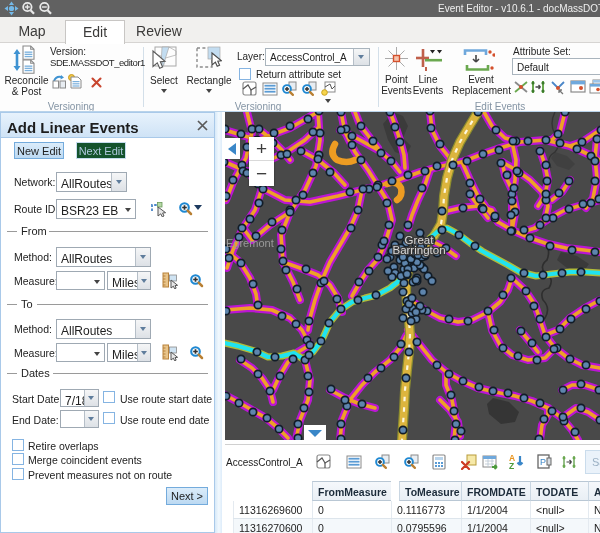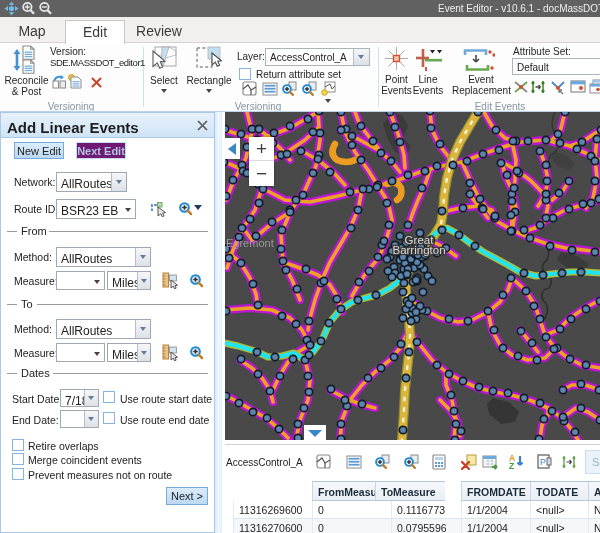--- a/index.html
+++ b/index.html
@@ -27,21 +27,21 @@
 
 #panel { position:absolute; left:0; top:112px; width:215px; height:421px; background:#fff; border:1px solid #a9c9e9; }
 #phead { position:absolute; left:0; top:0; width:213px; height:25px; background:linear-gradient(#e7f2fc,#cfe3f6); border-bottom:1px solid #a9c9e9; }
 #phead .t { position:absolute; left:6px; top:6px; font-size:15px; font-weight:bold; color:#1d1d1d; }
 
 #pstrip { position:absolute; left:215px; top:112px; width:7px; height:421px; background:linear-gradient(90deg,#d7e9f8,#f2f9fe 55%,#ddecfa); }
 .plabel { position:absolute; font-size:10.5px; color:#222; white-space:nowrap; }
 .pcombo { position:absolute; background:#fff; border:1px solid #9fa9b3; }
 .pcombo .ctext { position:absolute; left:4px; top:4px; font-size:12px; color:#222; white-space:nowrap; }
 .pbtn { position:absolute; border:1px solid #74abdc; background:linear-gradient(#dbecfa,#bcd9f2); font-size:11px; color:#1d1d1d; text-align:center; }
-.pbtn.dis { border-color:#c6dcef; background:#701a75; color:#aec8dd;font-weight:bold; }
+.pbtn.dis { border-color:#c6dcef; background:#14532d; color:#aec8dd; }
 .legend { position:absolute; left:6px; right:6px; height:12px; }
 .legend .ln { position:absolute; top:5px; height:1px; background:#9a9a9a; }
 .legend .tx { position:absolute; font-size:11px; color:#222; top:-1px; }
 .cb { position:absolute; width:12px; height:12px; background:#fff; border:1px solid #85b4e2; }
 
 #map { position:absolute; left:225px; top:112px; width:375px; height:328px; background:#22c55e; overflow:hidden; }
 #zoomctl { position:absolute; left:249px; top:137px; width:25px; height:49px; background:#fff; box-shadow:0 0 2px rgba(0,0,0,.4); z-index:5; }
 #zoomctl .zplus, #zoomctl .zminus { position:absolute; left:0; width:25px; height:24px; color:#3d3d3d; font-size:19px; text-align:center; line-height:23px; }
 #zoomctl .zplus { top:0; border-bottom:1px solid #d9d9d9; }
 #zoomctl .zminus { top:25px; }
@@ -935,21 +935,21 @@
           <circle cx="13" cy="12" r="1.5" fill="#6aa84f"></circle>
           <path d="M5.5,8 L10.5,8 M10.5,8 L8.5,6 M10.5,8 L8.5,10" stroke="#444" stroke-width="1.2" fill="none"></path>
         </svg>
       </div>
     <div class="savbtn">Sav</div>
   </div>
   <div id="grid">
     <div class="gh" style="left:79px;width:79px;">
         <span>FromMeasure</span>
       </div>
-    <div class="gh" style="left:142px;width:70px;padding-left:40px;">
+    <div class="gh" style="left:166px;width:70px;padding-left:40px;">
         <span>ToMeasure</span>
       </div>
     <div class="gh" style="left:228px;width:69px;">
         <span>FROMDATE</span>
       </div>
     <div class="gh" style="left:297px;width:58px;">
         <span>TODATE</span>
       </div>
     <div class="gh" style="left:355px;width:45px;">
         <span>AC</span>

